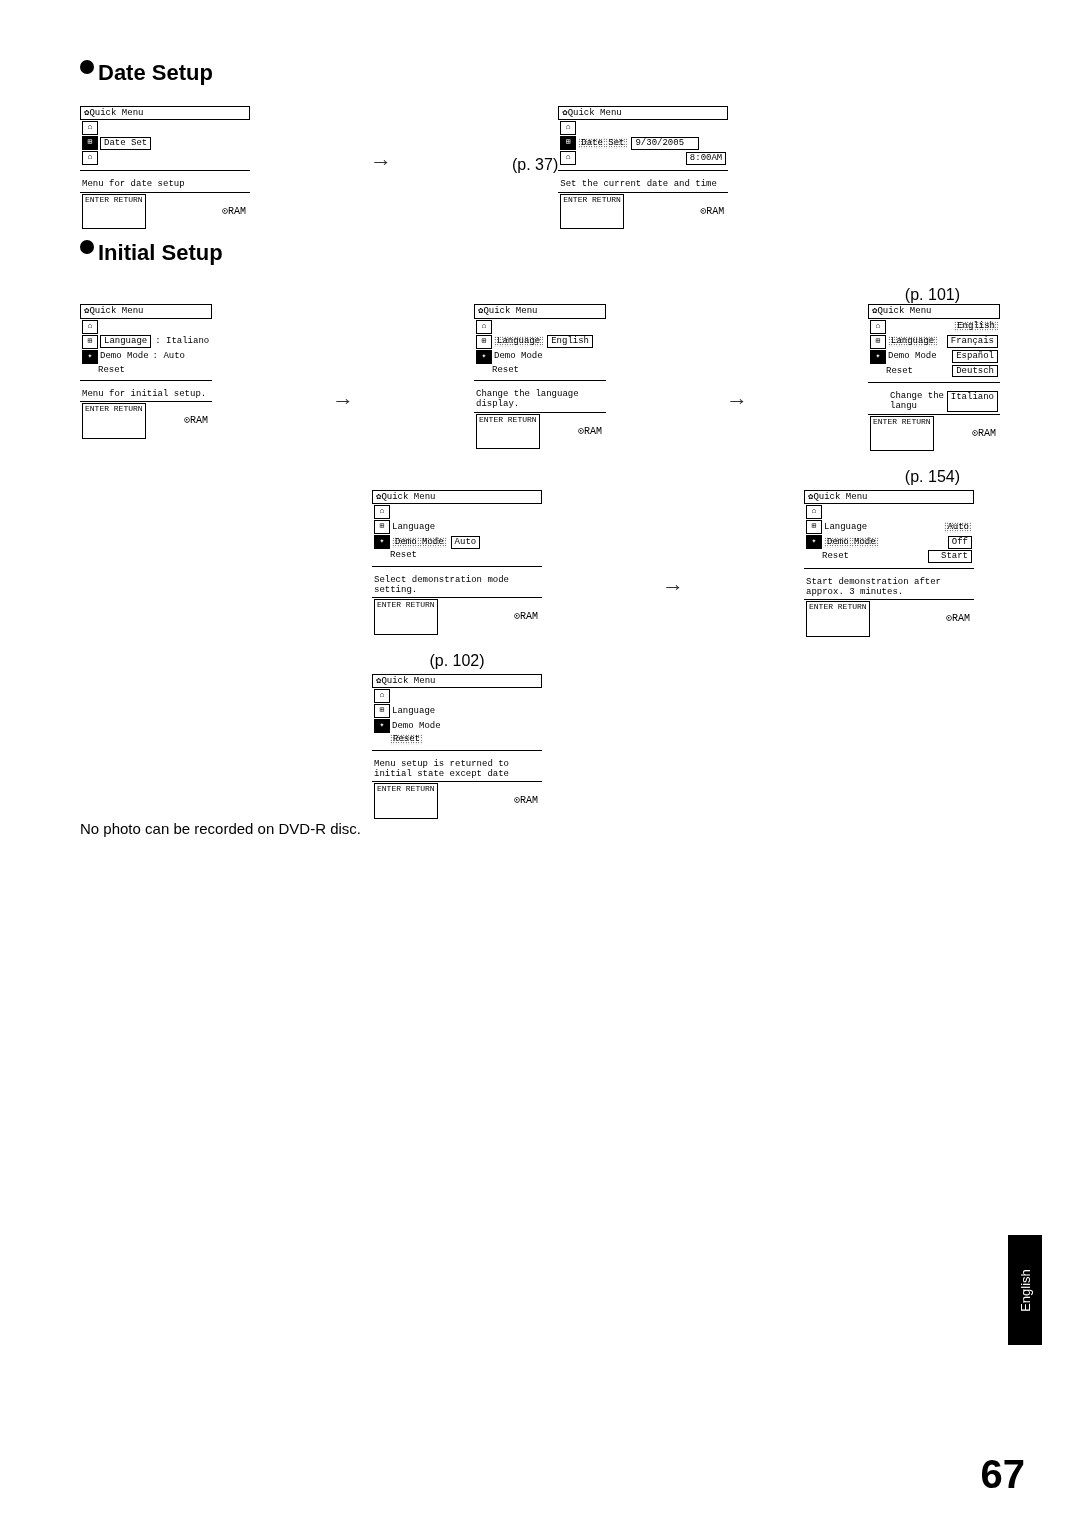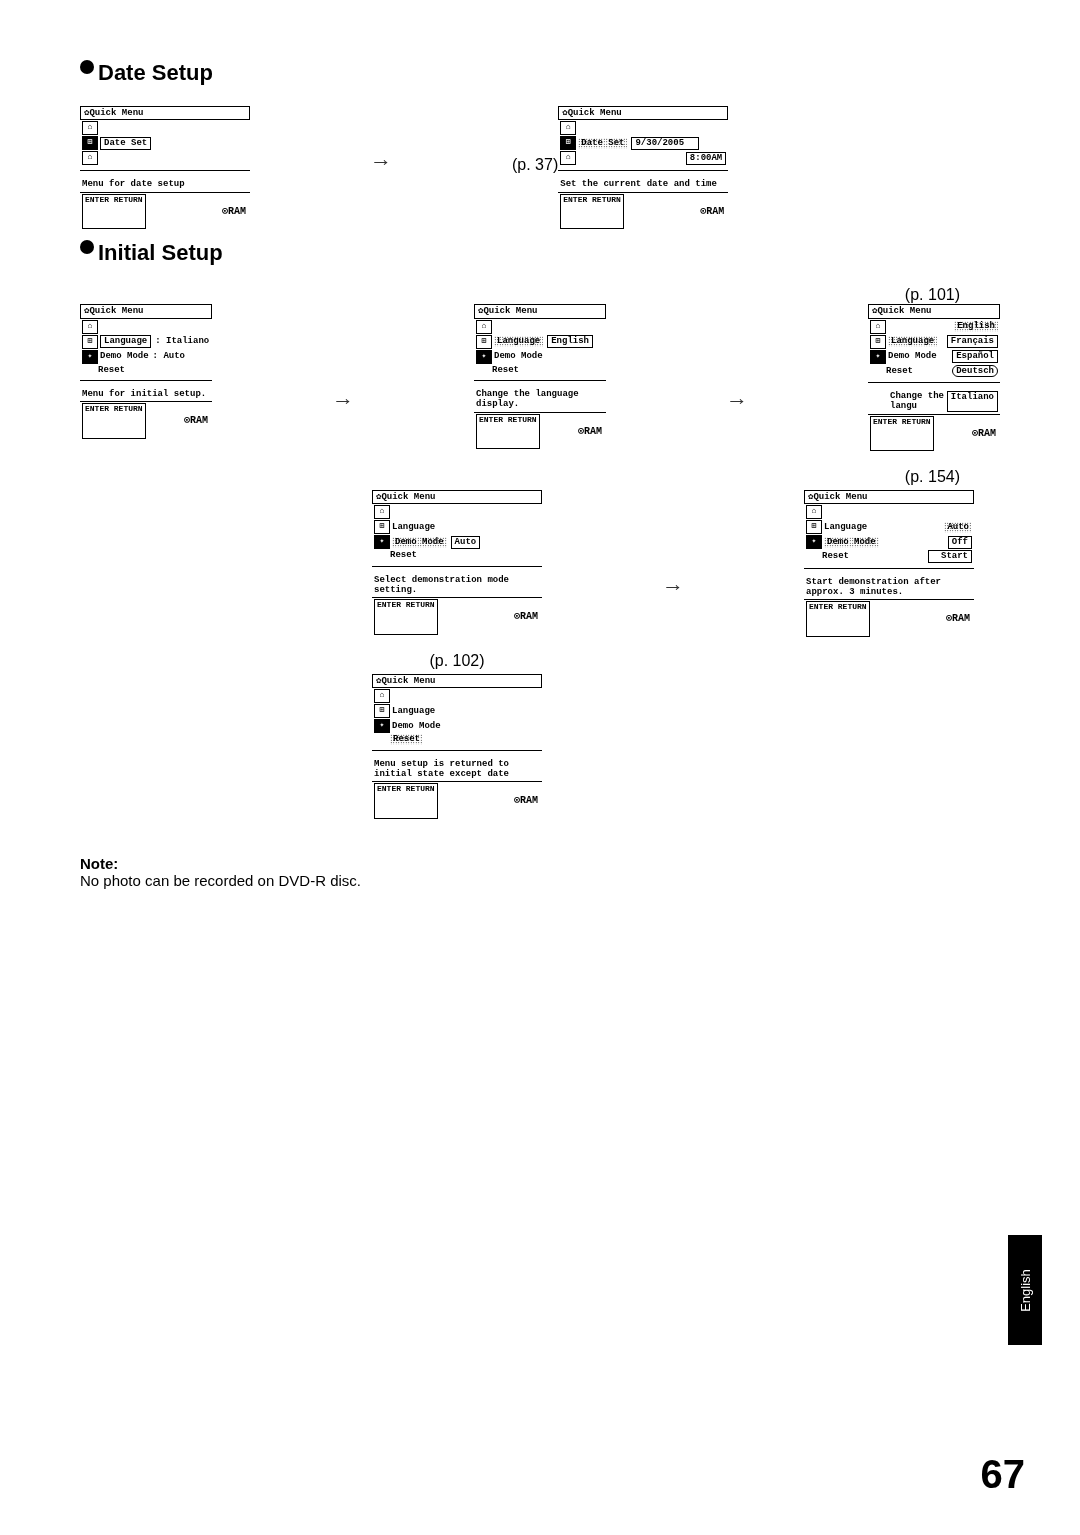--- a/index.html
+++ b/index.html
@@ -43,21 +43,20 @@
     flex-wrap: wrap;
     gap: 90px 120px;
     margin-bottom: 10px;
     align-items: flex-start;
   }
   .screen {
     width: 170px;
     font-family: "Courier New", monospace;
     font-size: 9px;
     line-height: 1.15;
-    font-weight: bold;
   }
   .scr-title {
     border: 1px solid #000;
     padding: 1px 3px;
     margin-bottom: 1px;
   }
   .scr-body {
     padding: 0 2px 2px 2px;
   }
   .scr-line {
@@ -286,21 +285,21 @@
             <span style="margin-left:auto;" class="boxed">Français</span>
           </div>
         <div class="scr-line">
             <span class="icon dark">✦</span>
             <span>Demo Mode</span>
             <span style="margin-left:auto;" class="boxed">Español</span>
           </div>
         <div class="scr-line">
             <span style="width:16px;display:inline-block;"></span>
             <span>Reset</span>
-            <span style="margin-left:auto;border-radius:6px;" class="boxed">Deutsch</span>
+            <span style="margin-left:auto;" class="boxed">Deutsch</span>
           </div>
       </div>
       <div class="hr"></div>
       <div class="scr-msg" style="display:flex;margin-left:20px;">
           <span>Change the langu</span>
           <span class="boxed">Italiano</span>
         </div>
       <div class="scr-foot">
         <span class="foot-left">ENTER  RETURN</span>
         <span class="foot-right"><span>⊙</span><span>RAM</span></span>
@@ -396,21 +395,20 @@
       </div>
       <div class="hr"></div>
       <div class="scr-msg">Menu setup is returned to initial state except date</div>
       <div class="scr-foot">
         <span class="foot-left">ENTER  RETURN</span>
         <span class="foot-right"><span>⊙</span><span>RAM</span></span>
       </div>
     </div>
   </div>
 
-  <div class="note">Note:</div>
   <div class="note-body">No photo can be recorded on DVD-R disc.</div>
 
   <div class="tab">
     <div class="tab-inner">English</div>
   </div>
 
   <div class="pagenum">67</div>
 
 </div>
 

